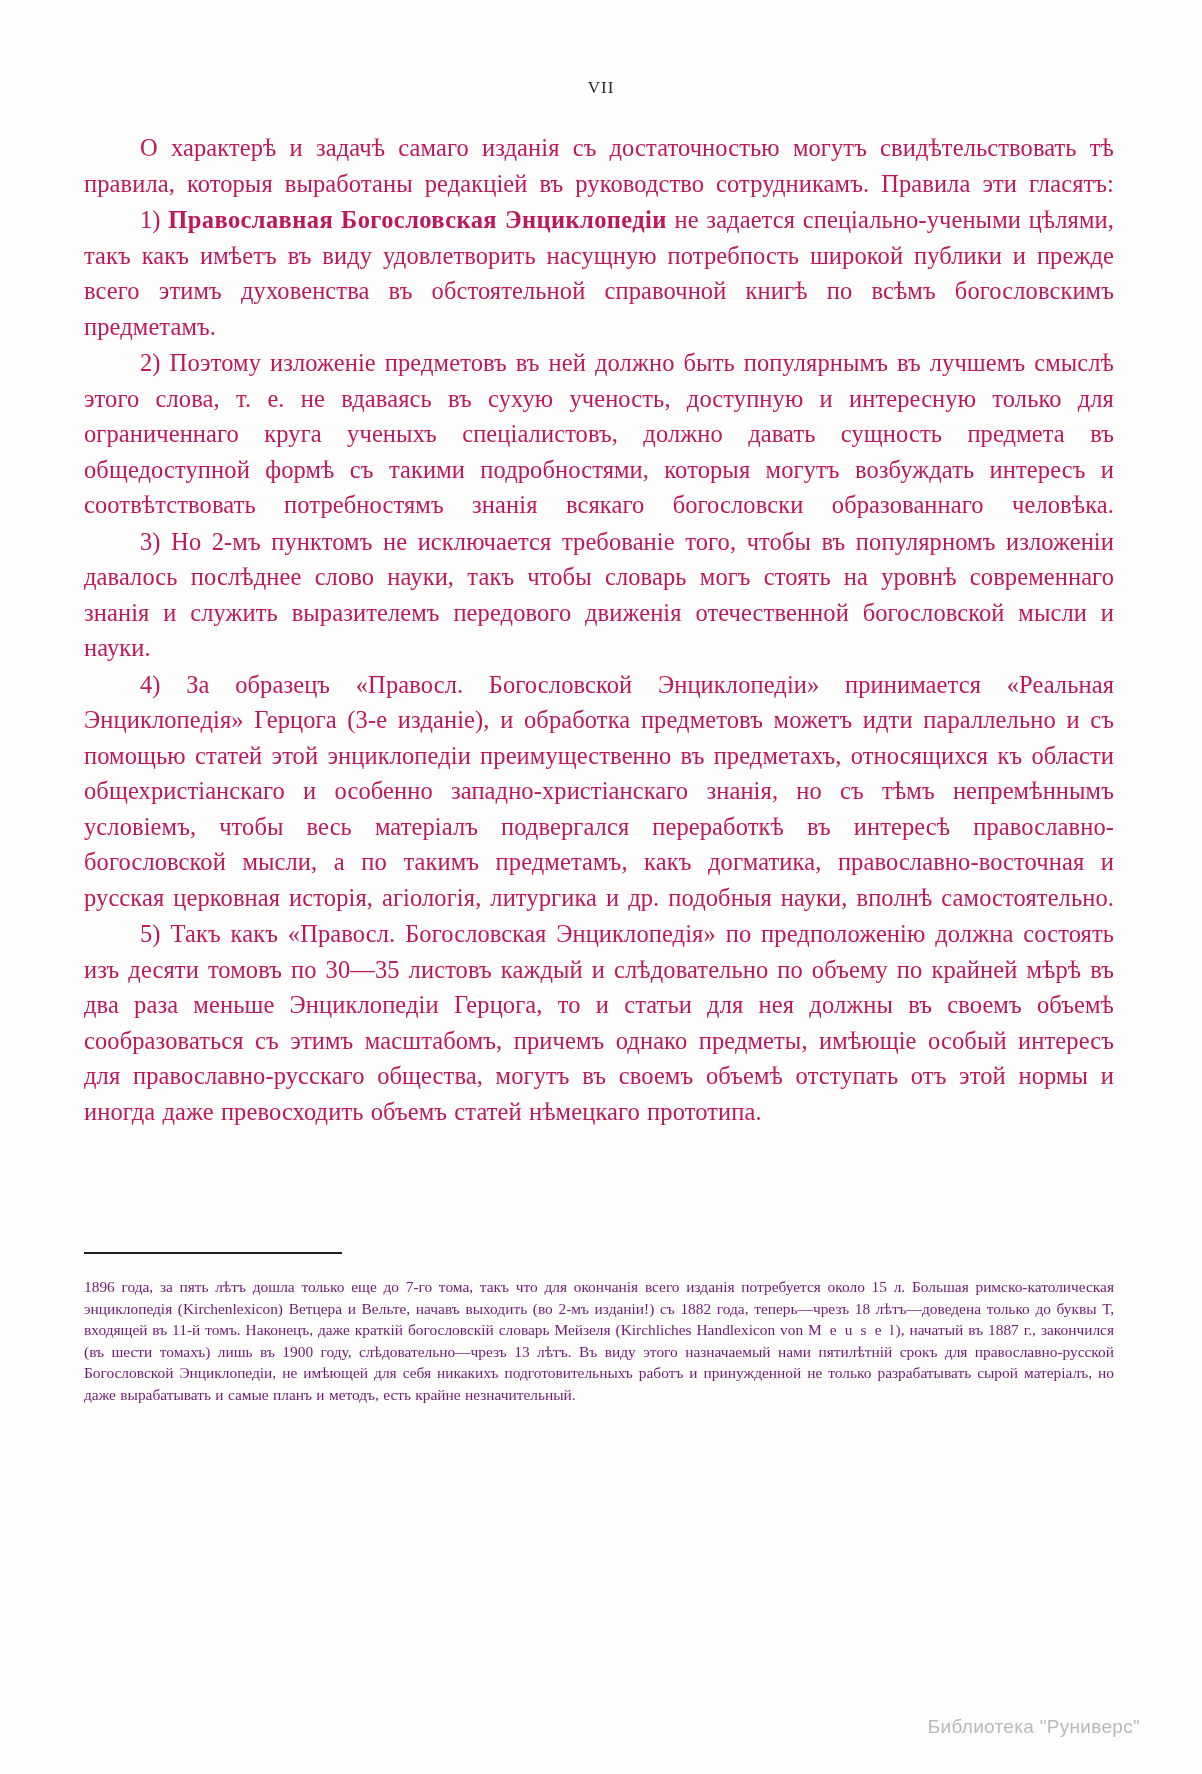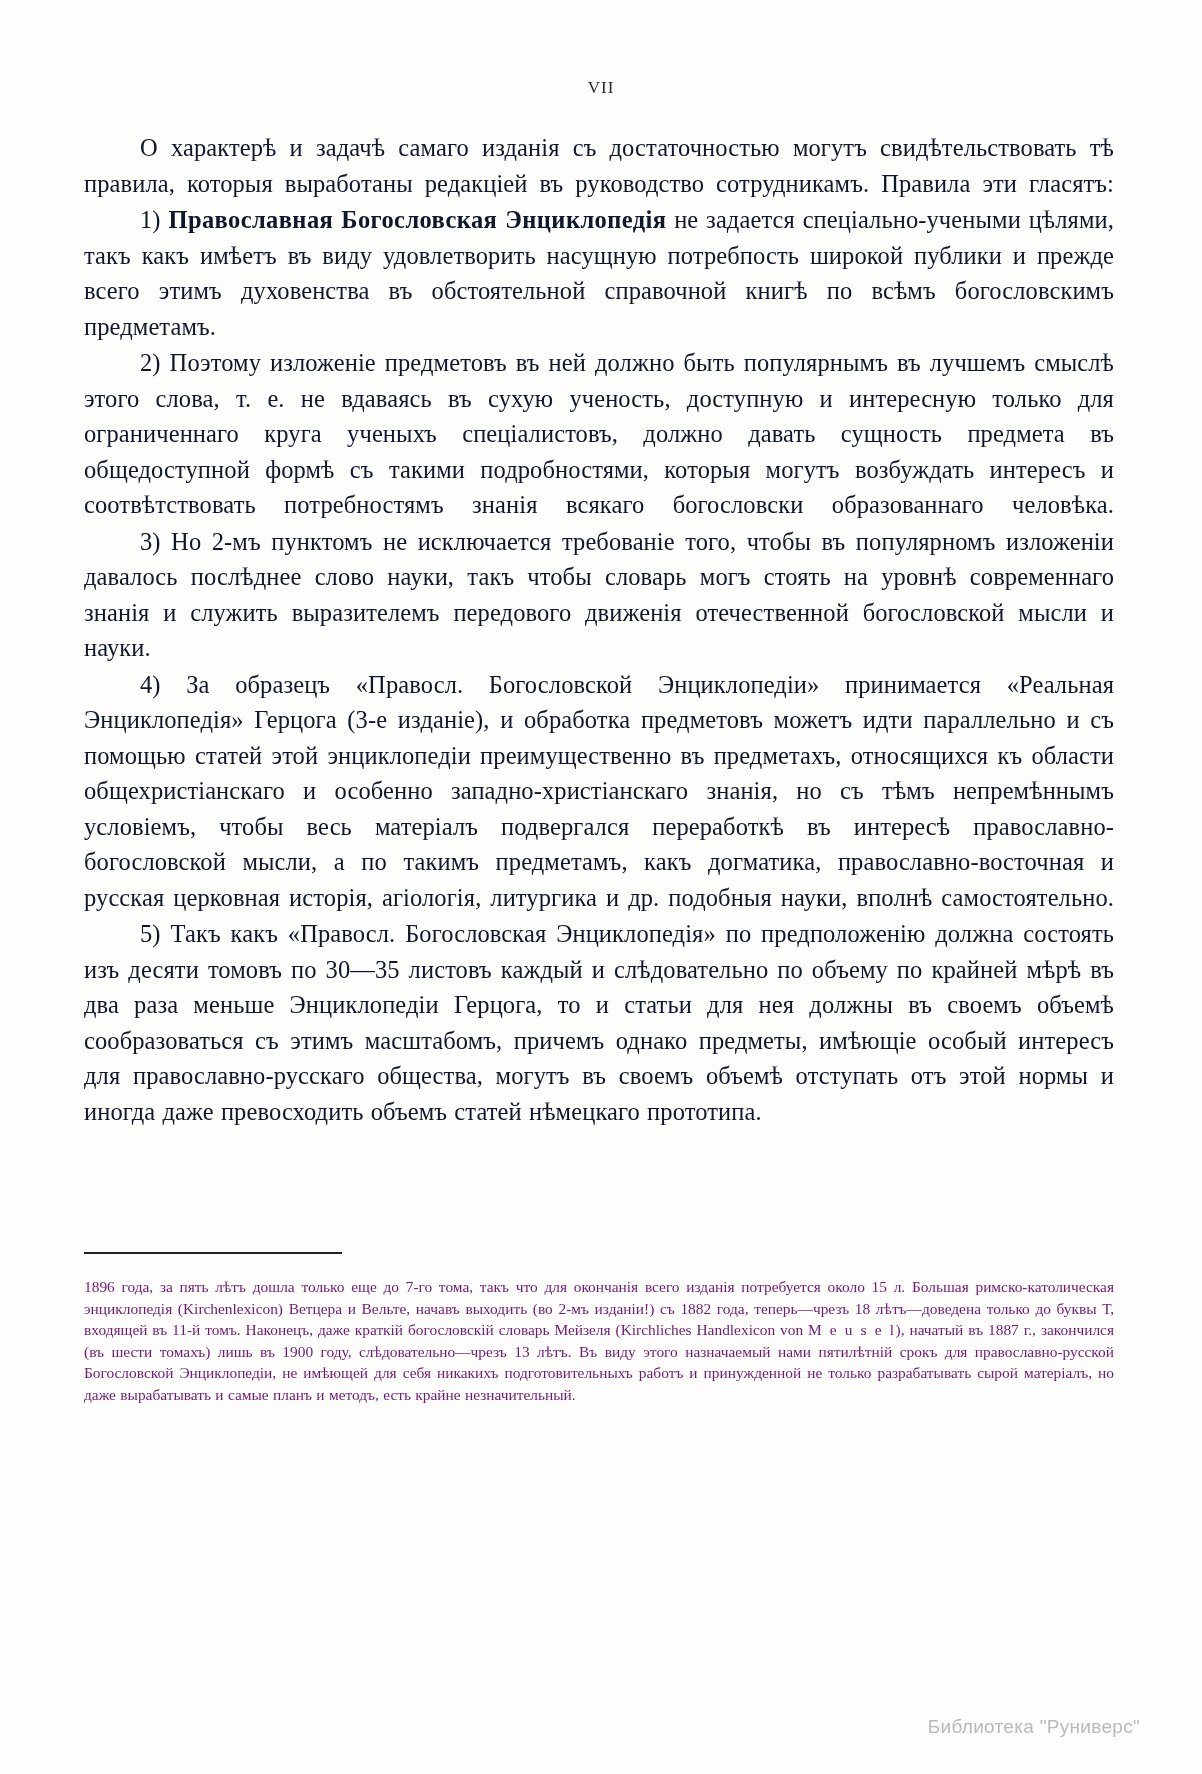--- a/index.html
+++ b/index.html
@@ -37,21 +37,21 @@
     width: 1030px;
   }
   p.para {
     margin: 0 0 1px 0;
     text-align: justify;
     text-align-last: justify;
     font-size: 24.5px;
     line-height: 35.5px;
     letter-spacing: 0.1px;
     text-indent: 56px;
-    color: #0f172a;
+    color: #be185d;
     word-spacing: 1px;
   }
   p.para.last-ragged {
     text-align-last: left;
   }
   .bold-title {
     font-weight: bold;
     letter-spacing: 0.4px;
   }
   .rule {
@@ -91,21 +91,21 @@
 <body>
 
 <div class="page">
 
   <div class="page-number">VII</div>
 
   <div class="body-block">
 
     <p class="para">О характерѣ и задачѣ самаго изданія съ достаточностью могутъ свидѣтельствовать тѣ правила, которыя выработаны редакціей въ руководство сотрудникамъ. Правила эти гласятъ:</p>
 
-    <p class="para"><span>1) </span><span class="bold-title">Православная Богословская Энциклопедія</span><span> не задается спеціально-учеными цѣлями, такъ какъ имѣетъ въ виду удовлетворить насущную потребпость широкой публики и прежде всего этимъ духовенства въ обстоятельной справочной книгѣ по всѣмъ богословскимъ предметамъ.</span></p>
+    <p class="para"><span>1) </span><span class="bold-title">Православная Богословская Энциклопедіи</span><span> не задается спеціально-учеными цѣлями, такъ какъ имѣетъ въ виду удовлетворить насущную потребпость широкой публики и прежде всего этимъ духовенства въ обстоятельной справочной книгѣ по всѣмъ богословскимъ предметамъ.</span></p>
 
     <p class="para">2) Поэтому изложеніе предметовъ въ ней должно быть популярнымъ въ лучшемъ смыслѣ этого слова, т. е. не вдаваясь въ сухую ученость, доступную и интересную только для ограниченнаго круга ученыхъ спеціалистовъ, должно давать сущность предмета въ общедоступной формѣ съ такими подробностями, которыя могутъ возбуждать интересъ и соотвѣтствовать потребностямъ знанія всякаго богословски образованнаго человѣка.</p>
 
     <p class="para">3) Но 2-мъ пунктомъ не исключается требованіе того, чтобы въ популярномъ изложеніи давалось послѣднее слово науки, такъ чтобы словарь могъ стоять на уровнѣ современнаго знанія и служить выразителемъ передового движенія отечественной богословской мысли и науки.</p>
 
     <p class="para">4) За образецъ «Правосл. Богословской Энциклопедіи» принимается «Реальная Энциклопедія» Герцога (3-е изданіе), и обработка предметовъ можетъ идти параллельно и съ помощью статей этой энциклопедіи преимущественно въ предметахъ, относящихся къ области общехристіанскаго и особенно западно-христіанскаго знанія, но съ тѣмъ непремѣннымъ условіемъ, чтобы весь матеріалъ подвергался переработкѣ въ интересѣ православно-богословской мысли, а по такимъ предметамъ, какъ догматика, православно-восточная и русская церковная исторія, агіологія, литургика и др. подобныя науки, вполнѣ самостоятельно.</p>
 
     <p class="para last-ragged">5) Такъ какъ «Правосл. Богословская Энциклопедія» по предположенію должна состоять изъ десяти томовъ по 30—35 листовъ каждый и слѣдовательно по объему по крайней мѣрѣ въ два раза меньше Энциклопедіи Герцога, то и статьи для нея должны въ своемъ объемѣ сообразоваться съ этимъ масштабомъ, причемъ однако предметы, имѣющіе особый интересъ для православно-русскаго общества, могутъ въ своемъ объемѣ отступать отъ этой нормы и иногда даже превосходить объемъ статей нѣмецкаго прототипа.</p>
 
   </div>

